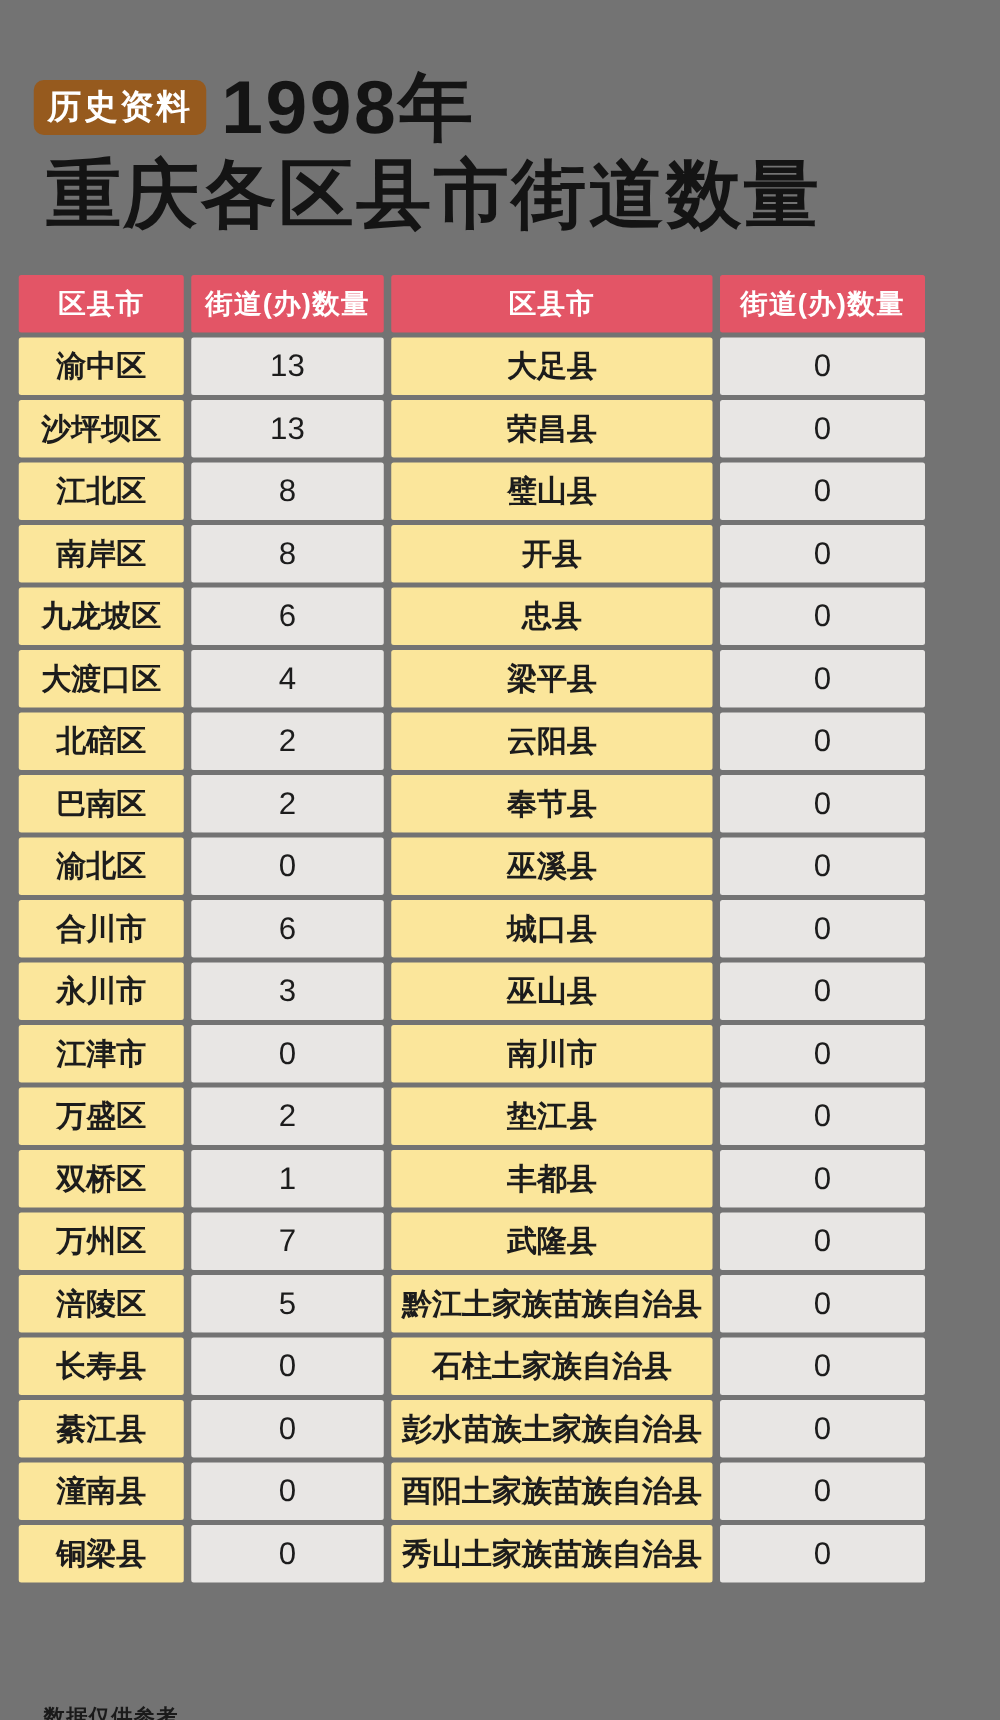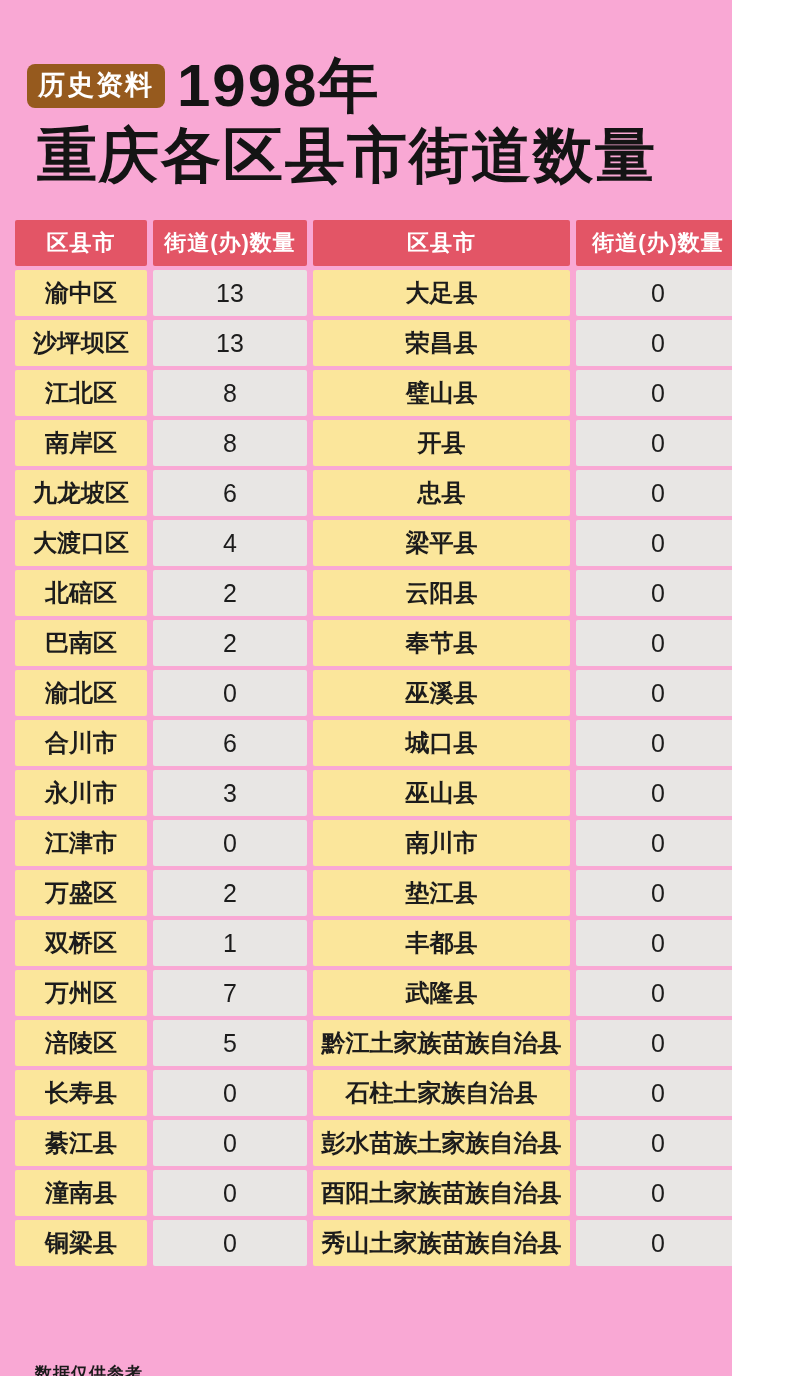--- a/index.html
+++ b/index.html
@@ -3,23 +3,23 @@
 <meta charset="utf-8">
 <style>
   * { margin: 0; padding: 0; box-sizing: border-box; }
   html, body { background: #ffffff; }
   body {
     font-family: "Liberation Sans", "DejaVu Sans", sans-serif;
     color: #1a1a1a;
   }
   .page {
     position: relative;
-    width: 732px;
+    width: 800px;
     height: 1376px;
-    background: #f9a8d4;
+    background: #737373;
     overflow: hidden;
   }
 
   
   .header {
     position: absolute;
     top: 56px;
     left: 20px;
   }
   .title-line1 {

